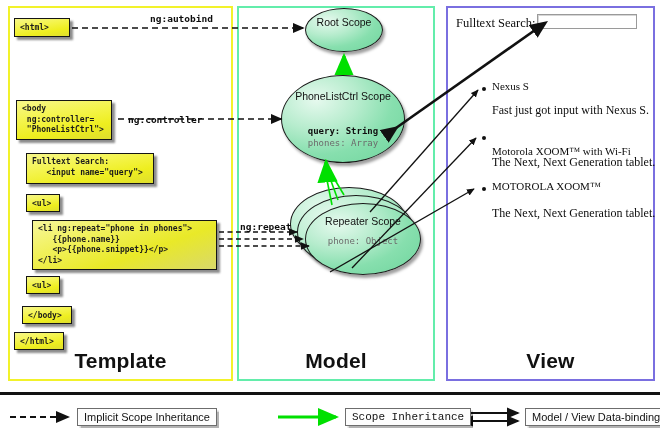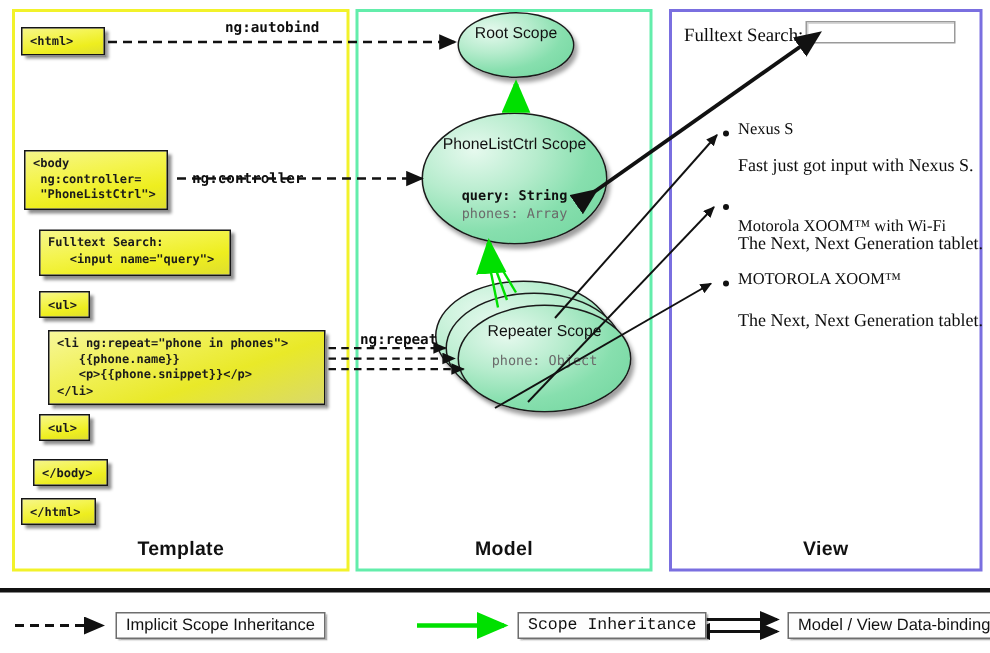--- a/index.html
+++ b/index.html
@@ -7,21 +7,21 @@
        font-family:"Liberation Sans", sans-serif;}
   #root{position:relative;width:660px;height:435px;background:#ffffff;}
 
   
   .col{position:absolute;top:6px;height:375px;background:#fff;border:2px solid #000;box-sizing:border-box;}
   #col-template{left:8px;width:225px;border-color:#f2f22a;}
   #col-model{left:237px;width:198px;border-color:#63edab;}
   #col-view{left:446px;width:209px;border-color:#7a6fe0;}
 
   .col-label{position:absolute;bottom:6px;left:0;width:100%;text-align:center;
-             font-size:13px;font-weight:600;color:#111;letter-spacing:.2px;}
+             font-size:21px;font-weight:600;color:#111;letter-spacing:.2px;}
 
   
   .codebox{position:absolute;box-sizing:border-box;
            border:1.6px solid #151515;
            background:linear-gradient(170deg,#f6f68a 0%,#f4f44d 38%,#eeee1f 70%,#dede2e 100%);
            box-shadow:2.5px 2.5px 2px rgba(0,0,0,.45);
            font-family:"DejaVu Sans Mono","Liberation Mono",monospace;
            font-size:8px;line-height:1.32;color:#1b1b1b;
            padding:3px 5px;white-space:pre;font-weight:700;}
   .codebox.wide{background:linear-gradient(160deg,#f7f79a 0%,#f1f15c 30%,#e9e928 62%,#d9d96a 100%);}

